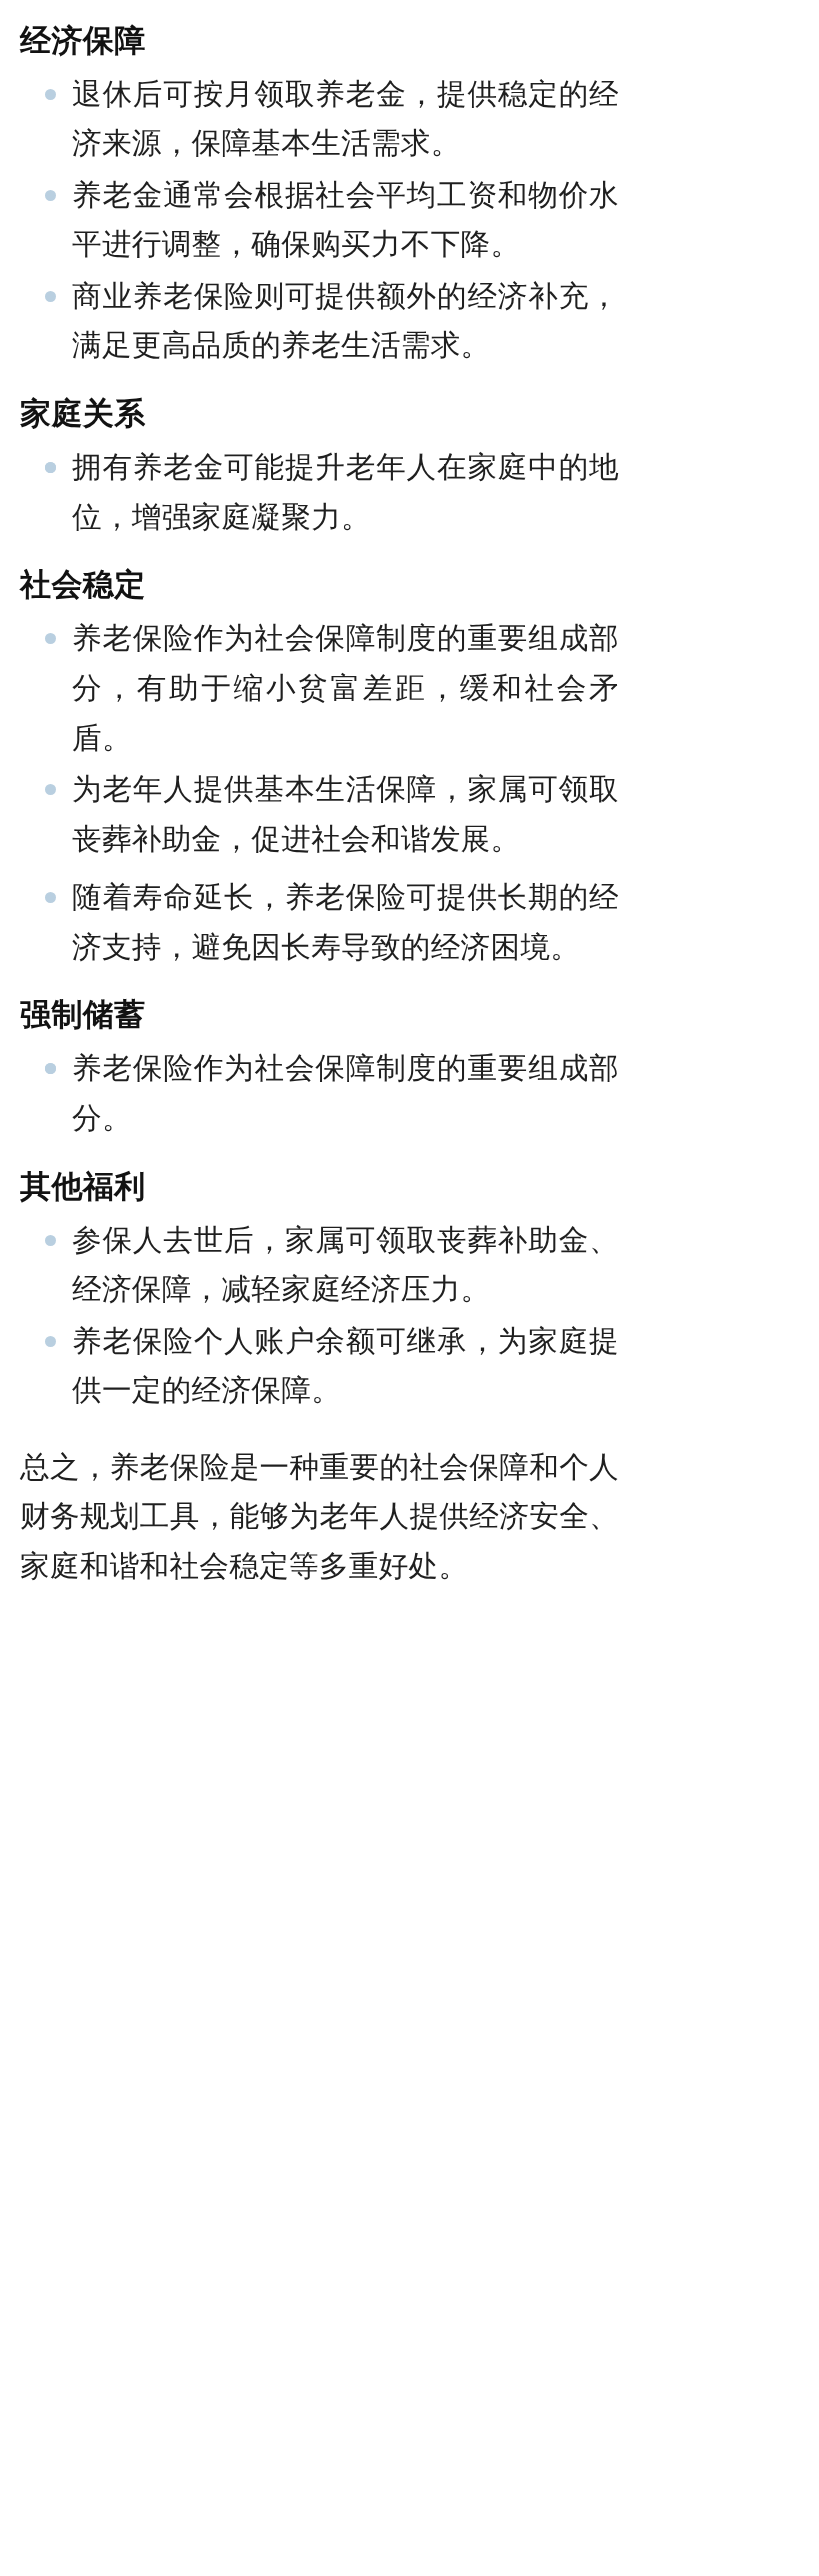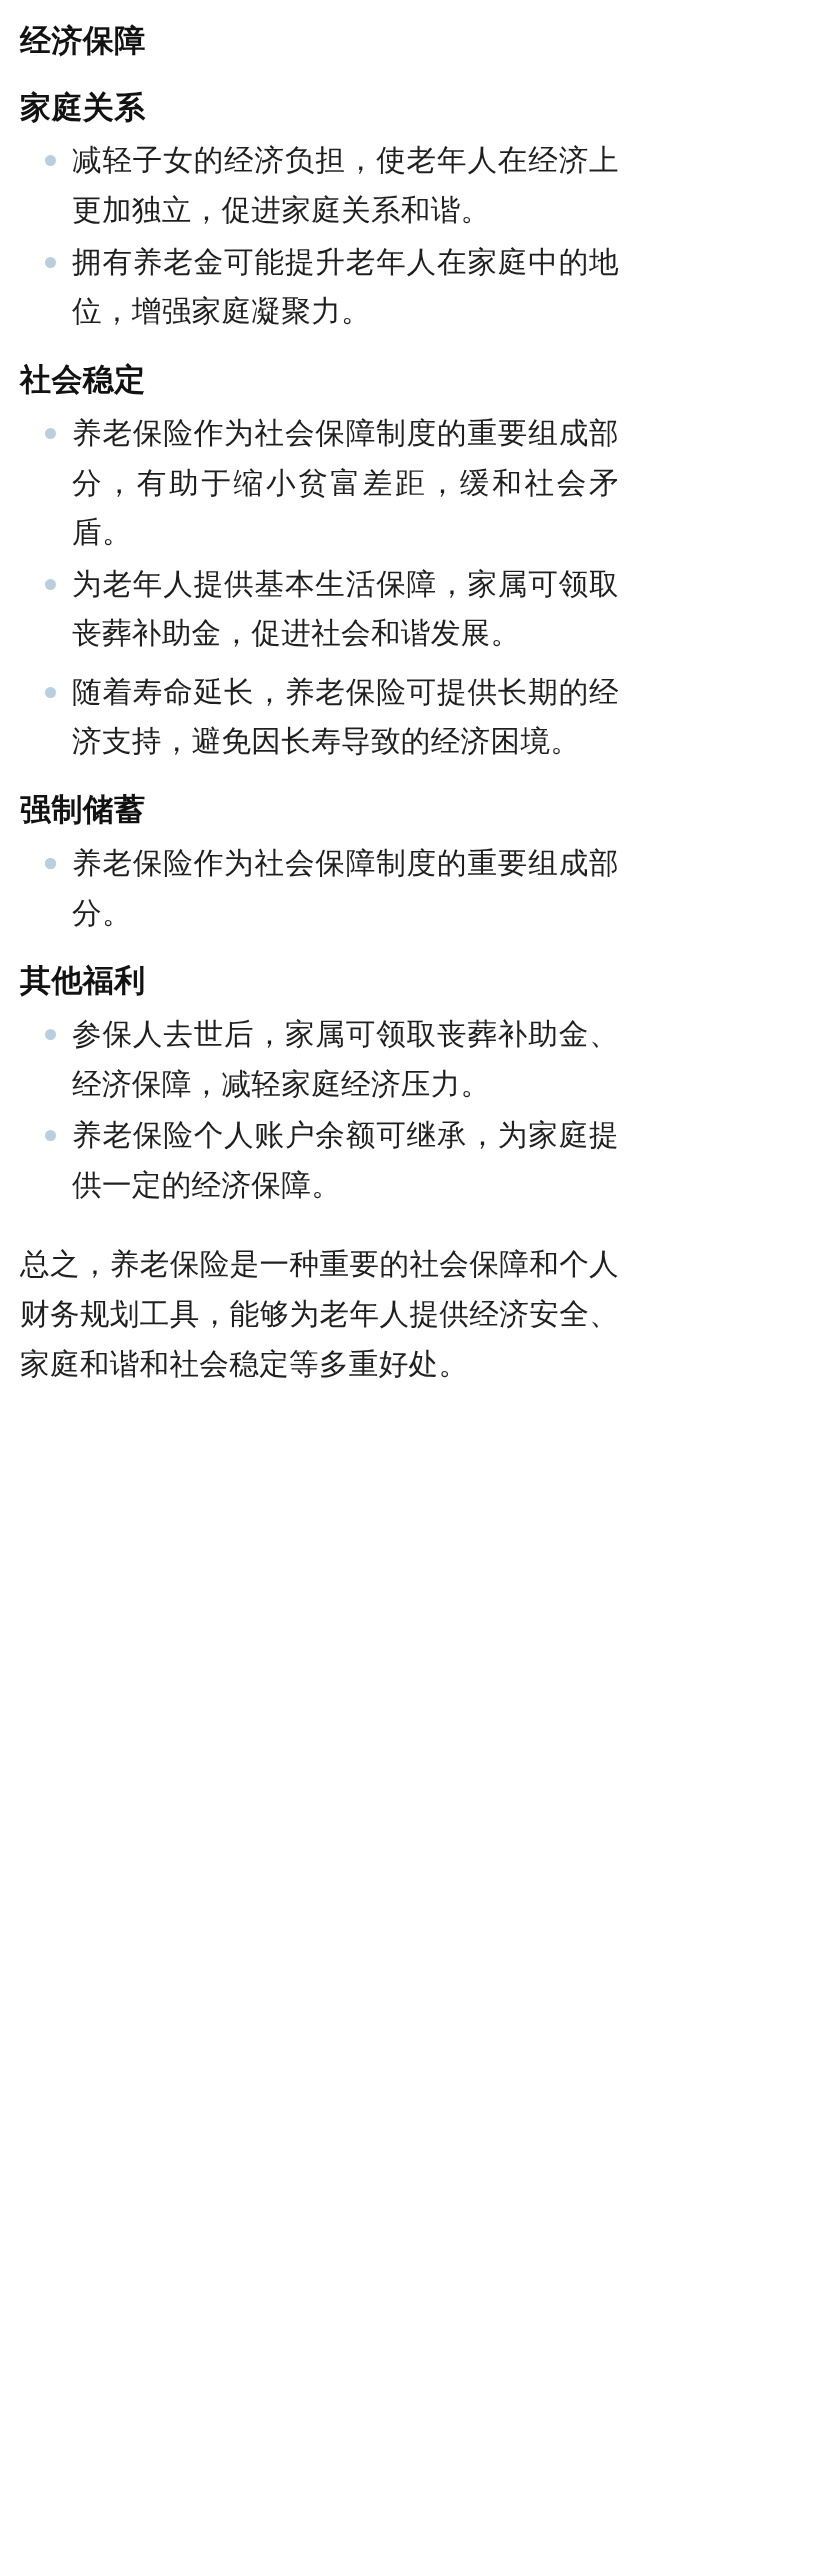--- a/index.html
+++ b/index.html
@@ -56,34 +56,40 @@
     border-radius: 50%;
     background: #b9cfe0;
     display: block;
   }
   .closing {
     font-size: 29.6px;
     line-height: 1.68;
     color: #1f1f1f;
     text-align: justify;
     letter-spacing: 0.3px;
+    font-family: Liberation Mono, monospace;
   }
 </style>
 </head>
 <body>
 
 <div class="page">
   <div id="sections-root">
       <div class="section">
         <h2 class="section-heading">经济保障</h2>
+        <ul class="bullets">
+          <li><span class="dot"></span><span>退休后可按月领取养老金，提供稳定的经济来源，保障基本生活需求。</span></li>
+          <li><span class="dot"></span><span>养老金通常会根据社会平均工资和物价水平进行调整，确保购买力不下降。</span></li>
+          <li><span class="dot"></span><span>商业养老保险则可提供额外的经济补充，满足更高品质的养老生活需求。</span></li>
+        </ul>
       </div>
       <div class="section">
         <h2 class="section-heading">家庭关系</h2>
         <ul class="bullets">
-          <li><span class="dot"></span><span>减轻子女的经济负担，使老年人在经济上更加独立，促进家庭关系和谐。</span></li>
+          <li><span class="dot"></span></li>
           <li><span class="dot"></span><span>拥有养老金可能提升老年人在家庭中的地位，增强家庭凝聚力。</span></li>
         </ul>
       </div>
       <div class="section">
         <h2 class="section-heading">社会稳定</h2>
         <ul class="bullets">
           <li><span class="dot"></span><span>养老保险作为社会保障制度的重要组成部分，有助于缩小贫富差距，缓和社会矛盾。</span></li>
           <li><span class="dot"></span><span>为老年人提供基本生活保障，家属可领取丧葬补助金，促进社会和谐发展。</span></li>
         </ul>
       </div>

